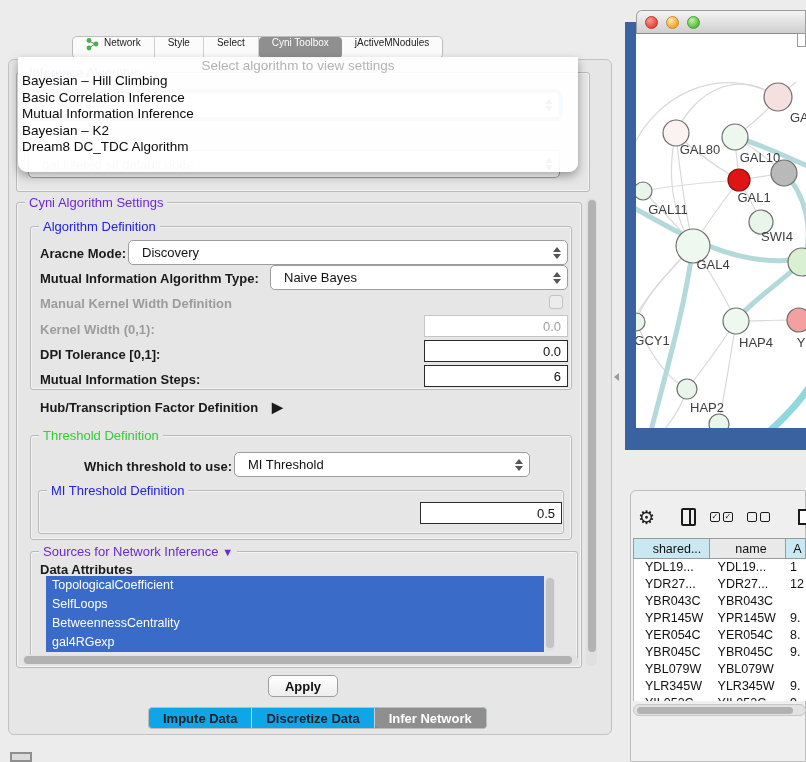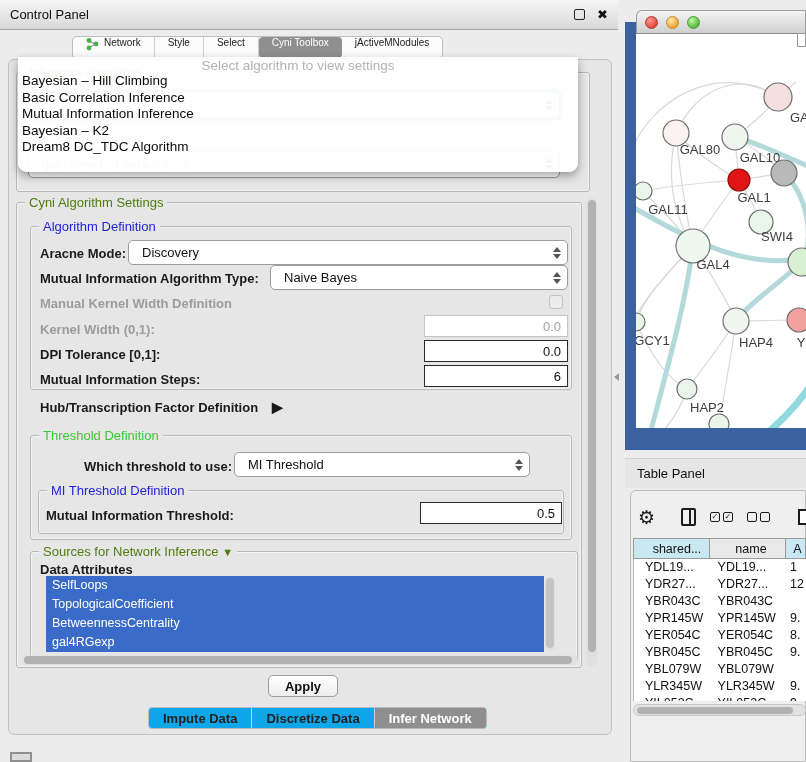--- a/index.html
+++ b/index.html
@@ -25,21 +25,21 @@
   .tab.selected { background:#8f8f8f; color:#fff; border-radius:4px; border-right:none; }
   .net-icon { width:13px; height:14px; margin-right:5px; }
 
   .outer-panel { left:8px; top:59px; width:604px; height:676px; background:#e6e6e6;
     border:1px solid #c2c2c2; border-radius:6px; }
 
   
   .groupbox { position:absolute; border:1px solid #b9b9b9; border-radius:3px;
     box-shadow:inset 0 0 0 1px rgba(255,255,255,0.55); }
   .groupbox > .gtitle { position:absolute; top:-8px; left:8px; background:#e6e6e6; padding:0 4px;
-    font-size:13px; color:#4d7c0f; white-space:nowrap; }
+    font-size:13px; color:#6d28d9; white-space:nowrap; }
   .gtitle.blue { color:#2222dd; }
   .gtitle.green { color:#35cc35; }
 
   .combo { position:absolute; background:#fff; border:1px solid #9d9d9d; border-radius:5px;
     display:flex; align-items:center; font-size:13px; color:#111; padding:0 6px 0 13px; }
   .combo .val { flex:1; white-space:nowrap; overflow:hidden; }
   .combo .spin { display:flex; flex-direction:column; gap:2px; align-items:center; }
   .spin .up { width:0;height:0;border-left:4px solid transparent;border-right:4px solid transparent;border-bottom:5px solid #555; }
   .spin .dn { width:0;height:0;border-left:4px solid transparent;border-right:4px solid transparent;border-top:5px solid #555; }
   .combo.focus { box-shadow:0 0 0 3px #85b2e2; }
@@ -122,26 +122,20 @@
   .yt .dcell { overflow:hidden; white-space:nowrap; }
   .c0 { width:77px; padding-left:11px; }
   .c1 { width:76px; padding-left:7px; }
   .c2 { width:20px; padding-left:4px; }
 </style>
 </head>
 <body>
 
 <div id="root">
 
-  <div class="abs titlebar">
-    <span class="title">Control Panel</span>
-    <span class="spacer"></span>
-    <span class="float-btn"></span>
-    <span class="close-btn">✖</span>
-  </div>
 
   <div class="abs tabbar">
     <div class="tab">
       <svg class="net-icon" viewBox="0 0 13 14">
         <line x1="3" y1="4" x2="9" y2="7" stroke="#777" stroke-width="1"></line>
         <line x1="3" y1="11" x2="9" y2="7" stroke="#777" stroke-width="1"></line>
         <circle cx="3" cy="3.5" r="2.4" fill="#49b04a"></circle>
         <circle cx="10" cy="7" r="2.4" fill="#49b04a"></circle>
         <circle cx="3" cy="11" r="2.4" fill="#49b04a"></circle>
       </svg>
@@ -232,33 +226,32 @@
   <div class="combo" style="left:234px; top:452px; width:296px; height:25px;">
     <span class="val">MI Threshold</span>
     <span class="spin">
         <span class="up"></span>
         <span class="dn"></span>
       </span>
   </div>
   <div class="groupbox" style="left:38px; top:490px; width:526px; height:44px;">
     <span class="gtitle blue">MI Threshold Definition</span>
   </div>
-  <span class="label" style="left:46px; top:508px;">Mutual Information Threshold:</span>
   <div class="field strong" style="left:420px; top:502px; width:142px; height:22px;">0.5</div>
 
   <div class="groupbox" style="left:30px; top:551px; width:548px; height:112px;">
     <span class="gtitle">
       <span>Sources for Network Inference</span>
       <span style="font-size:11px;">▼</span>
     </span>
   </div>
   <span class="label" style="left:40px; top:562px;">Data Attributes</span>
   <div class="abs" style="left:46px; top:576px; width:498px; height:76px; background:#fff; overflow:hidden;">
+    <div class="attr-item">TopologicalCoefficient</div>
     <div class="attr-item">SelfLoops</div>
-    <div class="attr-item">TopologicalCoefficient</div>
     <div class="attr-item">BetweennessCentrality</div>
     <div class="attr-item">gal4RGexp</div>
   </div>
   <div class="vscroll" style="left:545px; top:577px; width:10px; height:74px;">
     <div class="vthumb" style="left:1px; top:1px; width:8px; height:70px; background:#c4c4c4;"></div>
   </div>
   <div class="hscroll" style="left:22px; top:655px; width:556px; height:10px;">
     <div class="hthumb" style="left:2px; top:1px; width:548px; height:8px;"></div>
   </div>
 
@@ -353,23 +346,20 @@
       <text x="32" y="180" text-anchor="middle">GAL11</text>
       <text x="141" y="207" text-anchor="middle">SWI4</text>
       <text x="77" y="235" text-anchor="middle">GAL4</text>
       <text x="16" y="311" text-anchor="middle">GCY1</text>
       <text x="120" y="313" text-anchor="middle">HAP4</text>
       <text x="165" y="313" text-anchor="middle">Y</text>
       <text x="71" y="378" text-anchor="middle">HAP2</text>
     </svg>
   </div>
 
-  <div class="abs tp-header">
-    <span>Table Panel</span>
-  </div>
   <div class="abs tp-body"></div>
 
   <div class="abs tp-toolbar">
     <span class="gear">⚙</span>
     <span class="split-icon" style="margin-left:12px;"></span>
     <span class="cb-pair">
       <span class="cb">✓</span>
         <span class="cb">✓</span>
     </span>
     <span class="cb-pair">

